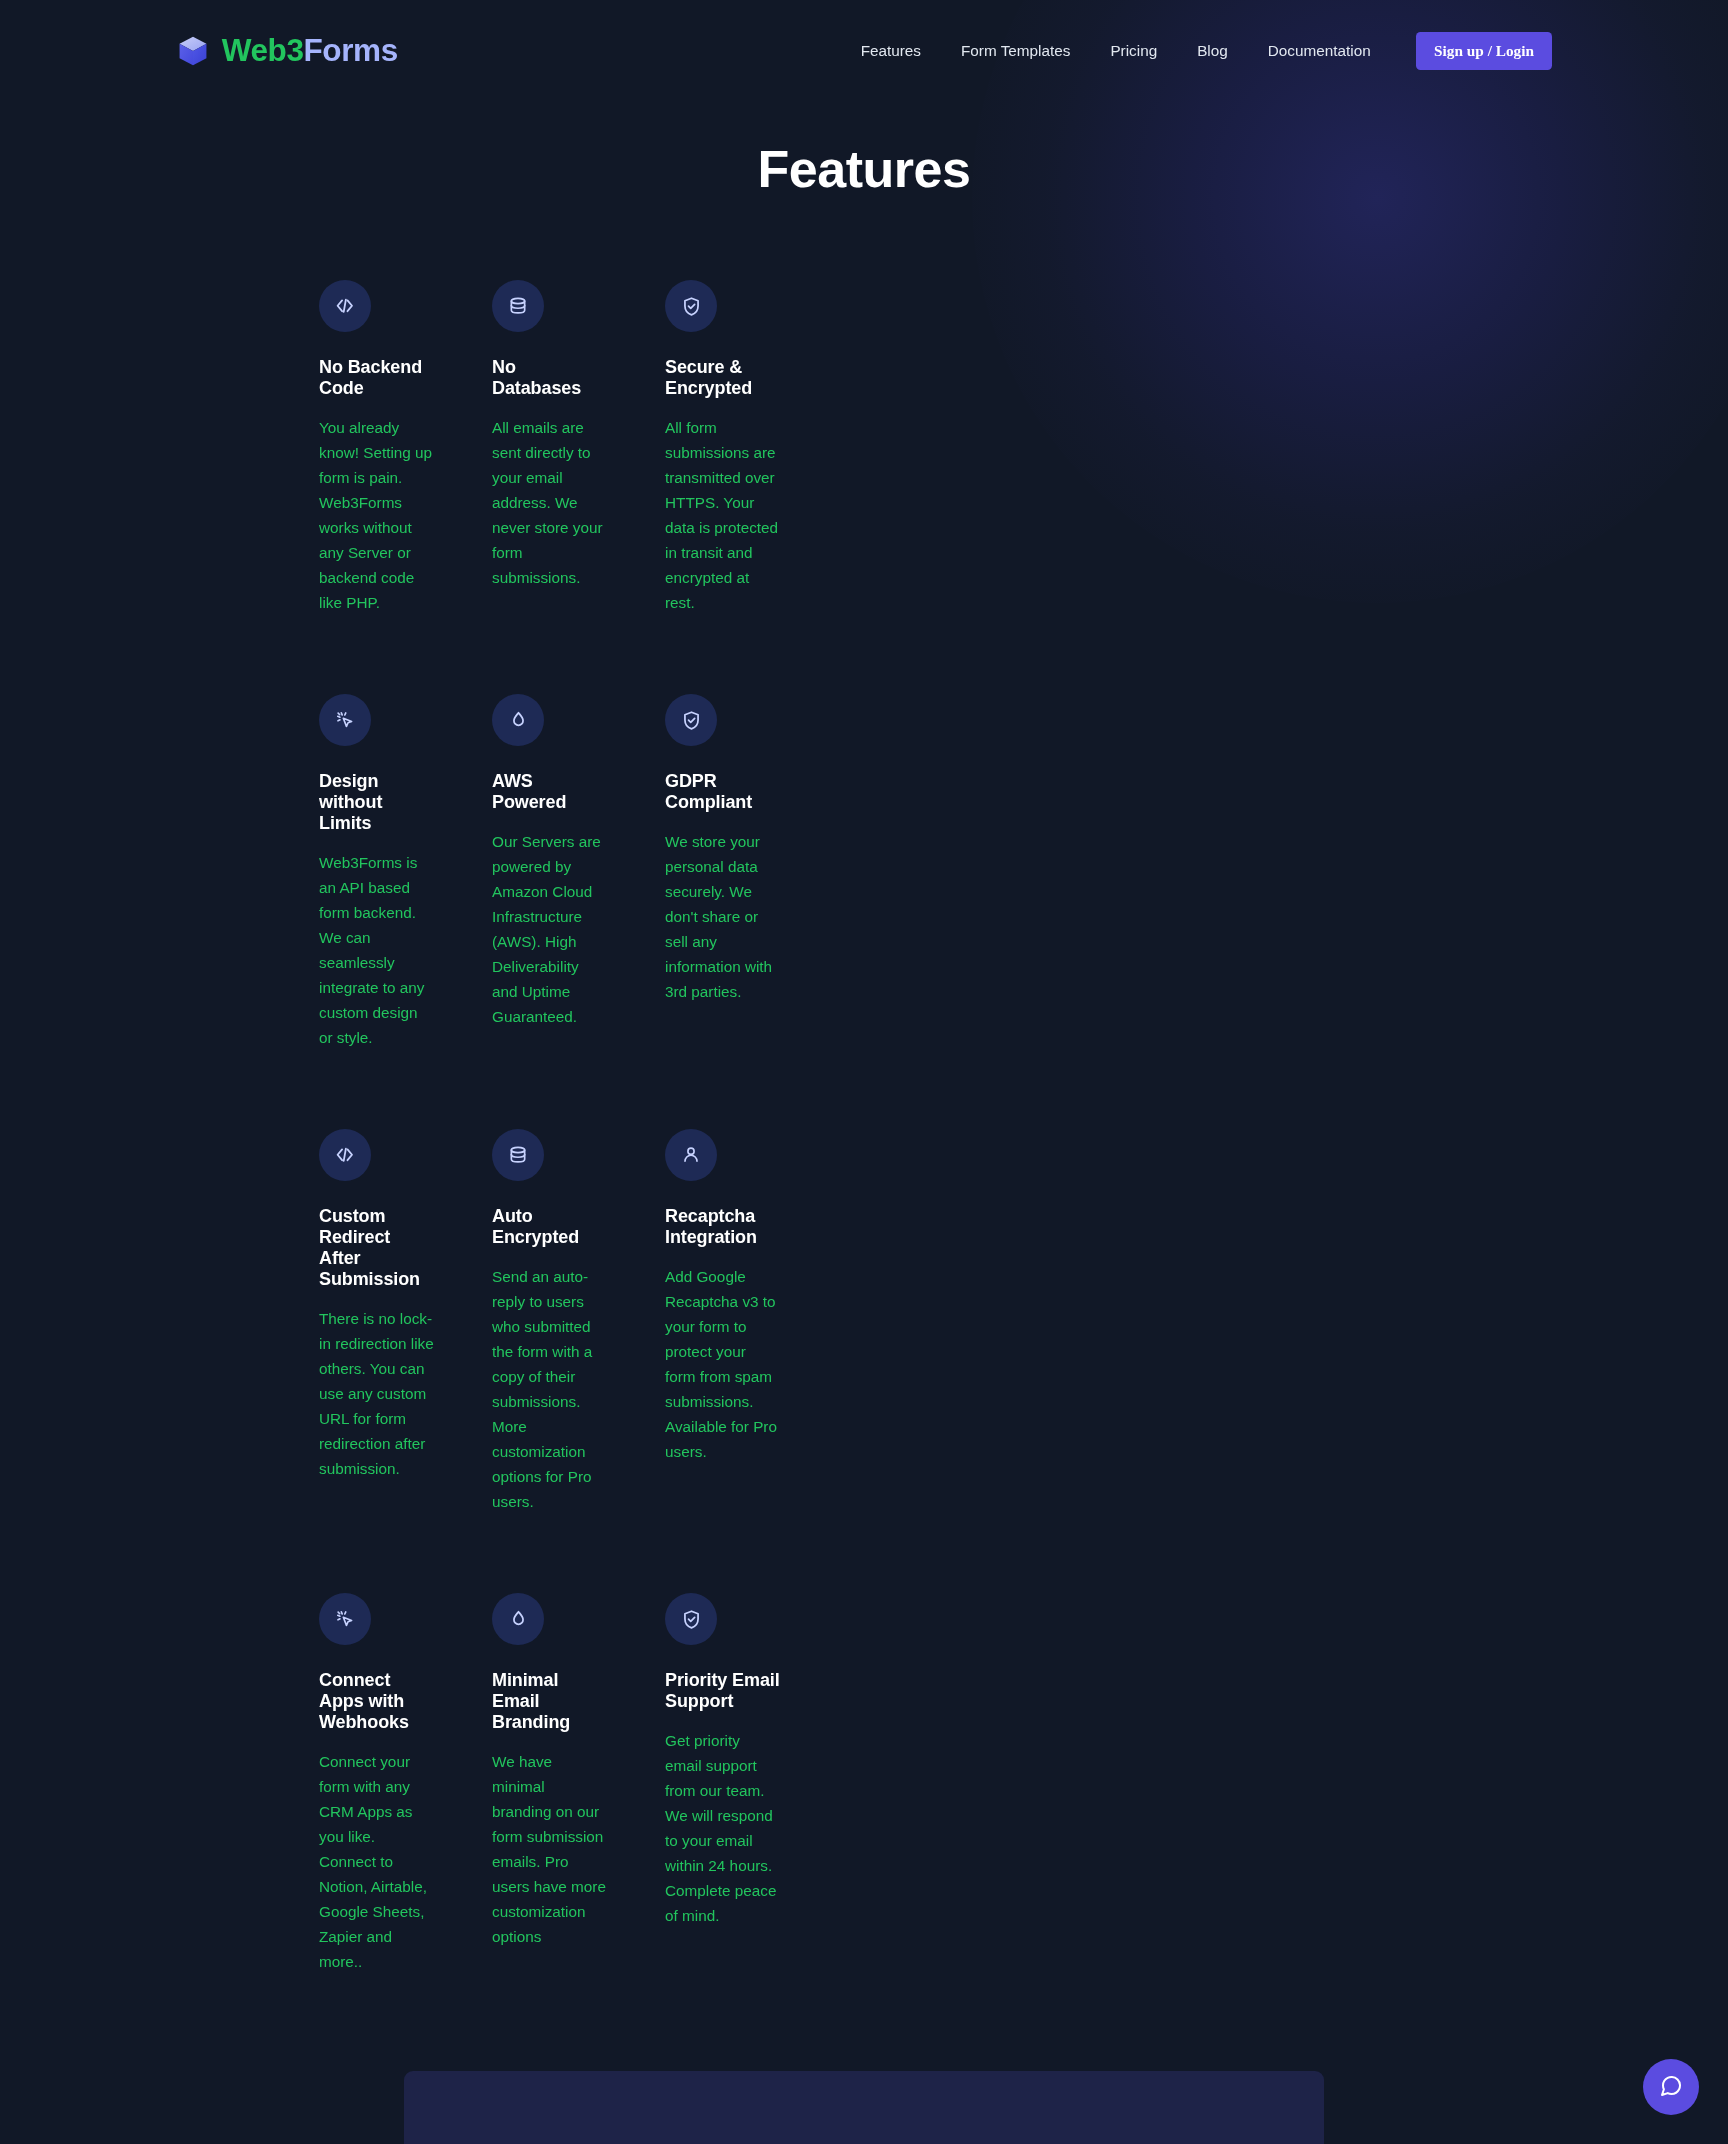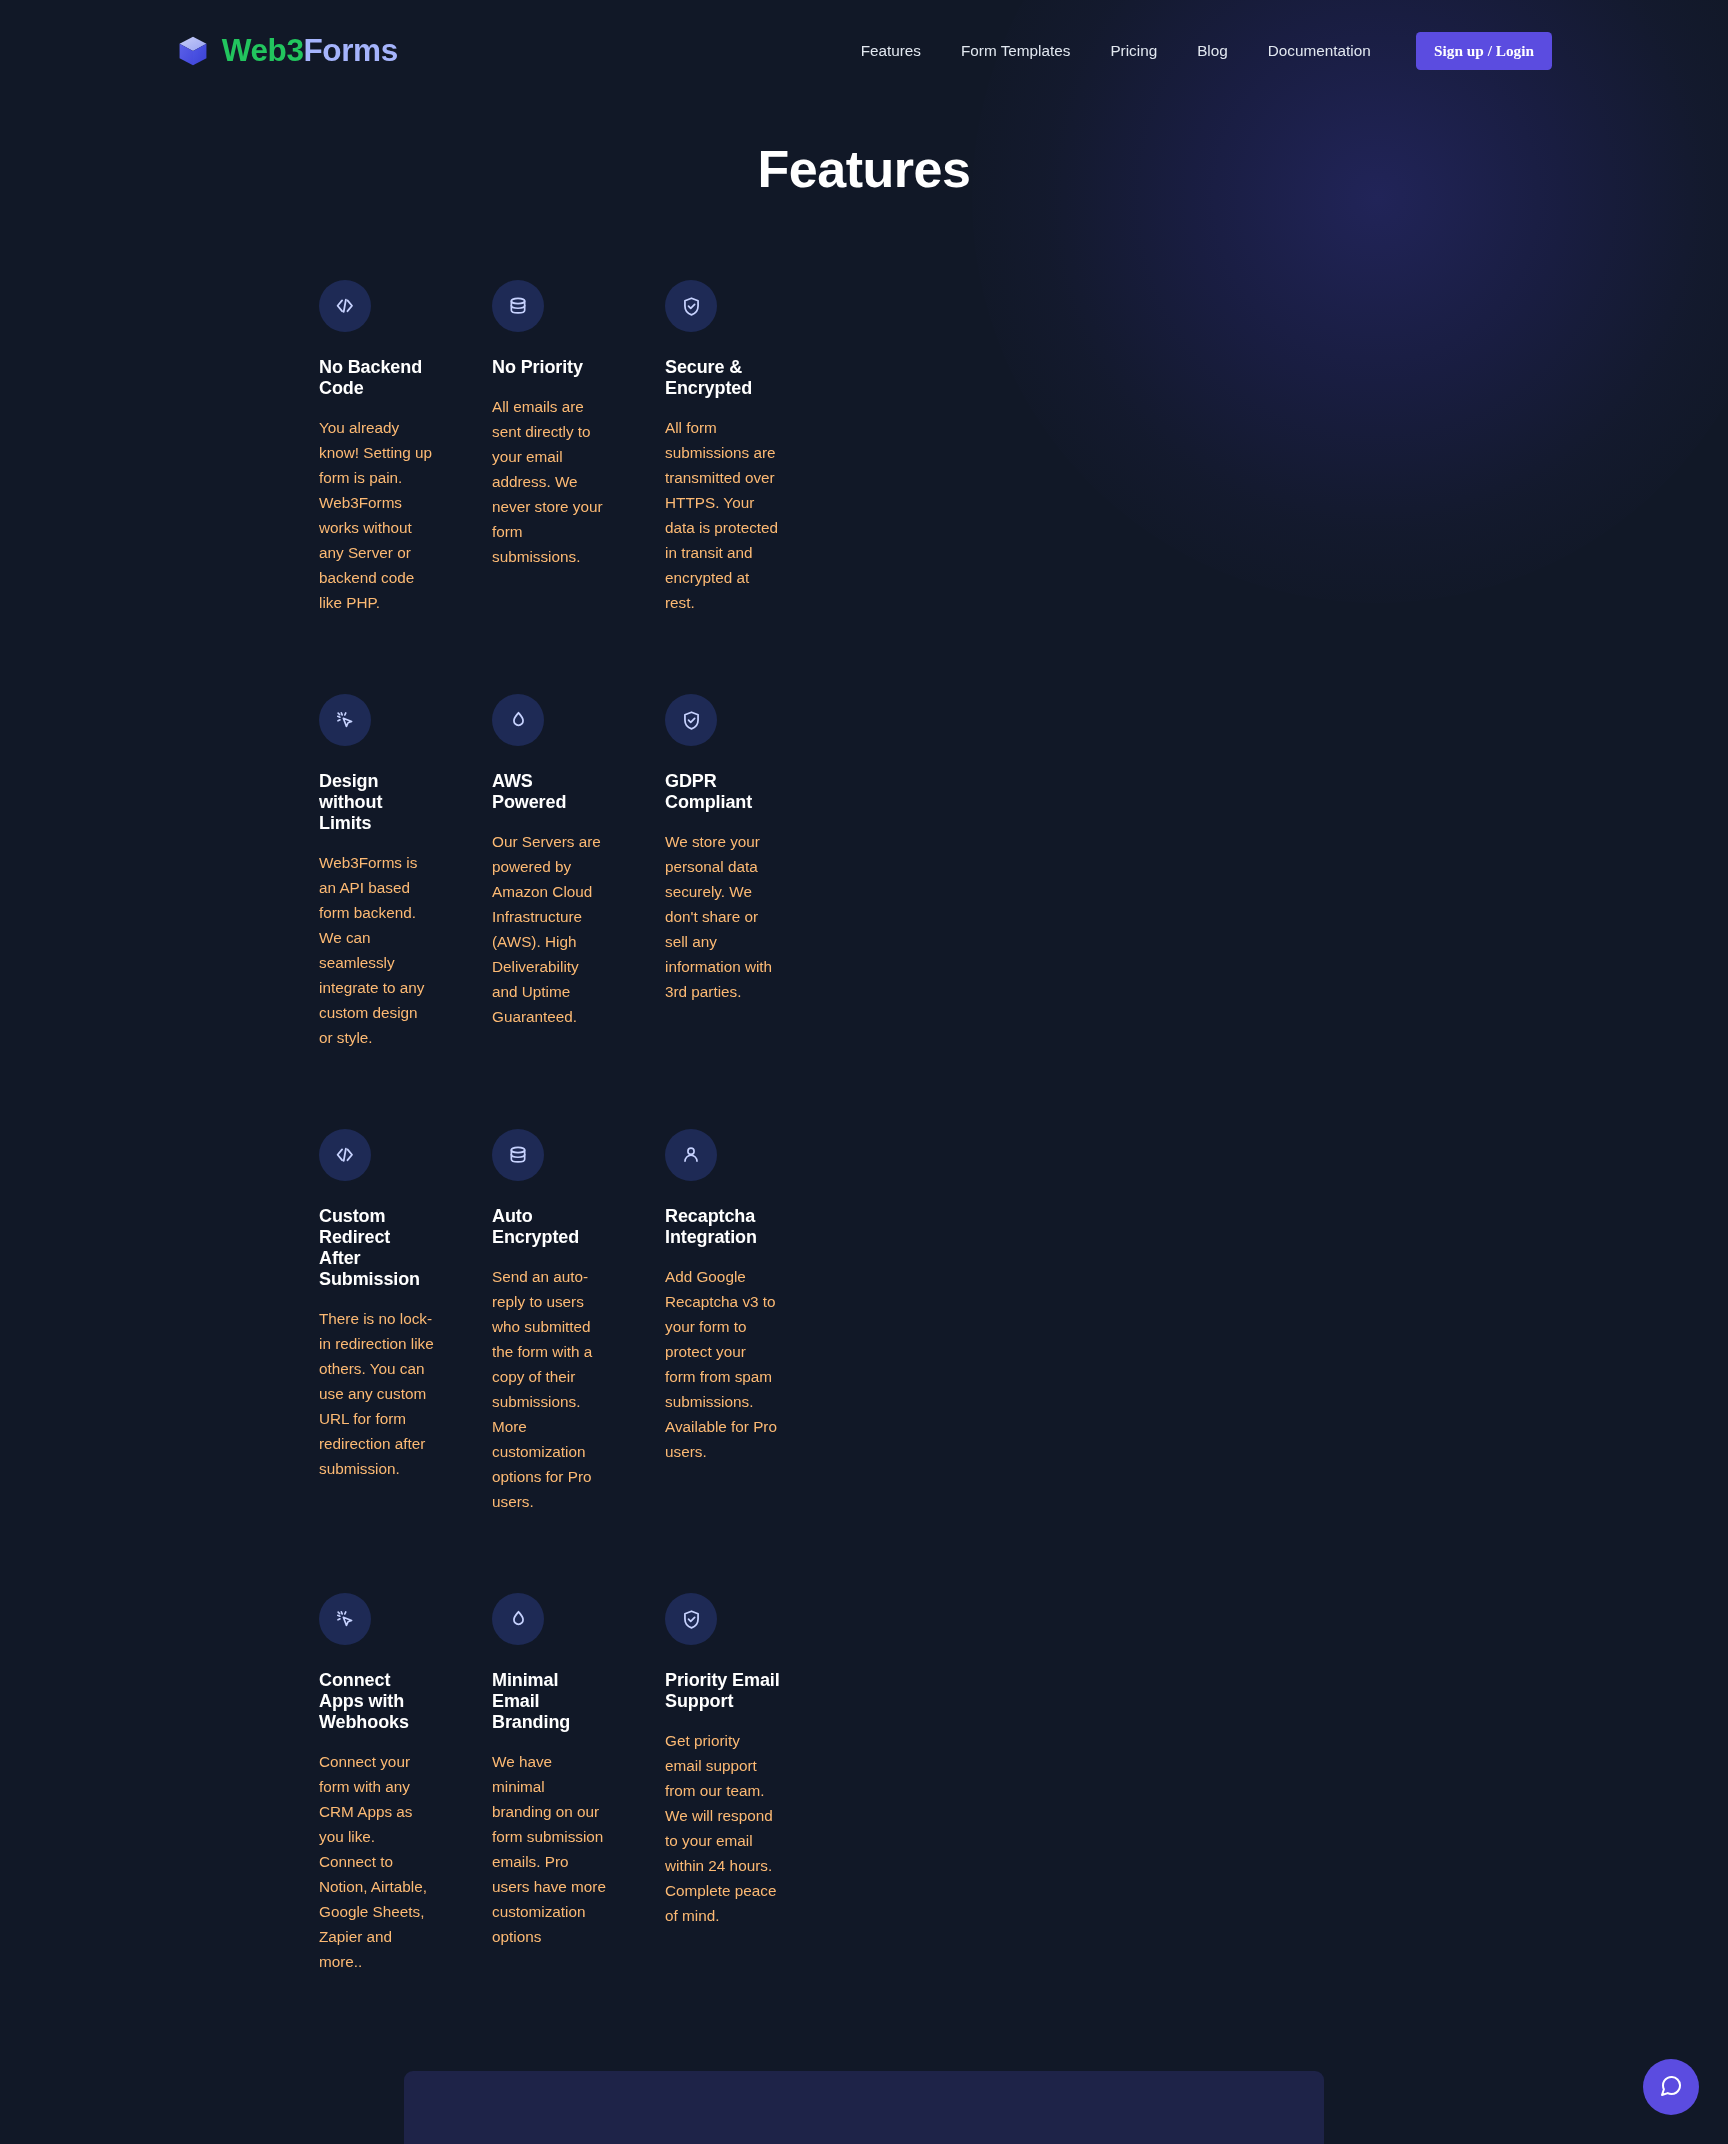--- a/index.html
+++ b/index.html
@@ -127,21 +127,21 @@
   .feature-title {
     font-size: 18px;
     font-weight: bold;
     color: #ffffff;
     margin-bottom: 16px;
     letter-spacing: -0.1px;
   }
   .feature-desc {
     font-size: 15.3px;
     line-height: 25px;
-    color: #fdba74;
+    color: #22c55e;
   }
 
   
   .cta-wrap {
     display: flex;
     justify-content: center;
     margin-top: 97px;
   }
   .cta {
     width: 920px;
@@ -230,21 +230,21 @@
         <div class="feature-desc">You already know! Setting up form is pain. Web3Forms works without any Server or backend code like PHP.</div>
       </div>
       <div class="feature">
         <div class="feature-icon">
           <svg width="20" height="20" viewBox="0 0 24 24" fill="none" stroke="#c7d2fe" stroke-width="2" stroke-linecap="round" stroke-linejoin="round">
             <ellipse cx="12" cy="6" rx="8" ry="3.2"></ellipse>
             <path d="M4 6v5.5c0 1.8 3.6 3.2 8 3.2s8-1.4 8-3.2V6"></path>
             <path d="M4 11.5V17c0 1.8 3.6 3.2 8 3.2s8-1.4 8-3.2v-5.5"></path>
           </svg>
         </div>
-        <div class="feature-title">No Priority</div>
+        <div class="feature-title">No Databases</div>
         <div class="feature-desc">All emails are sent directly to your email address. We never store your form submissions.</div>
       </div>
       <div class="feature">
         <div class="feature-icon">
           <svg width="21" height="21" viewBox="0 0 24 24" fill="none" stroke="#c7d2fe" stroke-width="2" stroke-linecap="round" stroke-linejoin="round">
             <path d="M12 2.5 4.5 5.5v6c0 4.7 3.2 8.6 7.5 10 4.3-1.4 7.5-5.3 7.5-10v-6L12 2.5z"></path>
             <polyline points="8.6 11.6 11.1 14.1 15.6 9.6"></polyline>
           </svg>
         </div>
         <div class="feature-title">Secure &amp; Encrypted</div>

